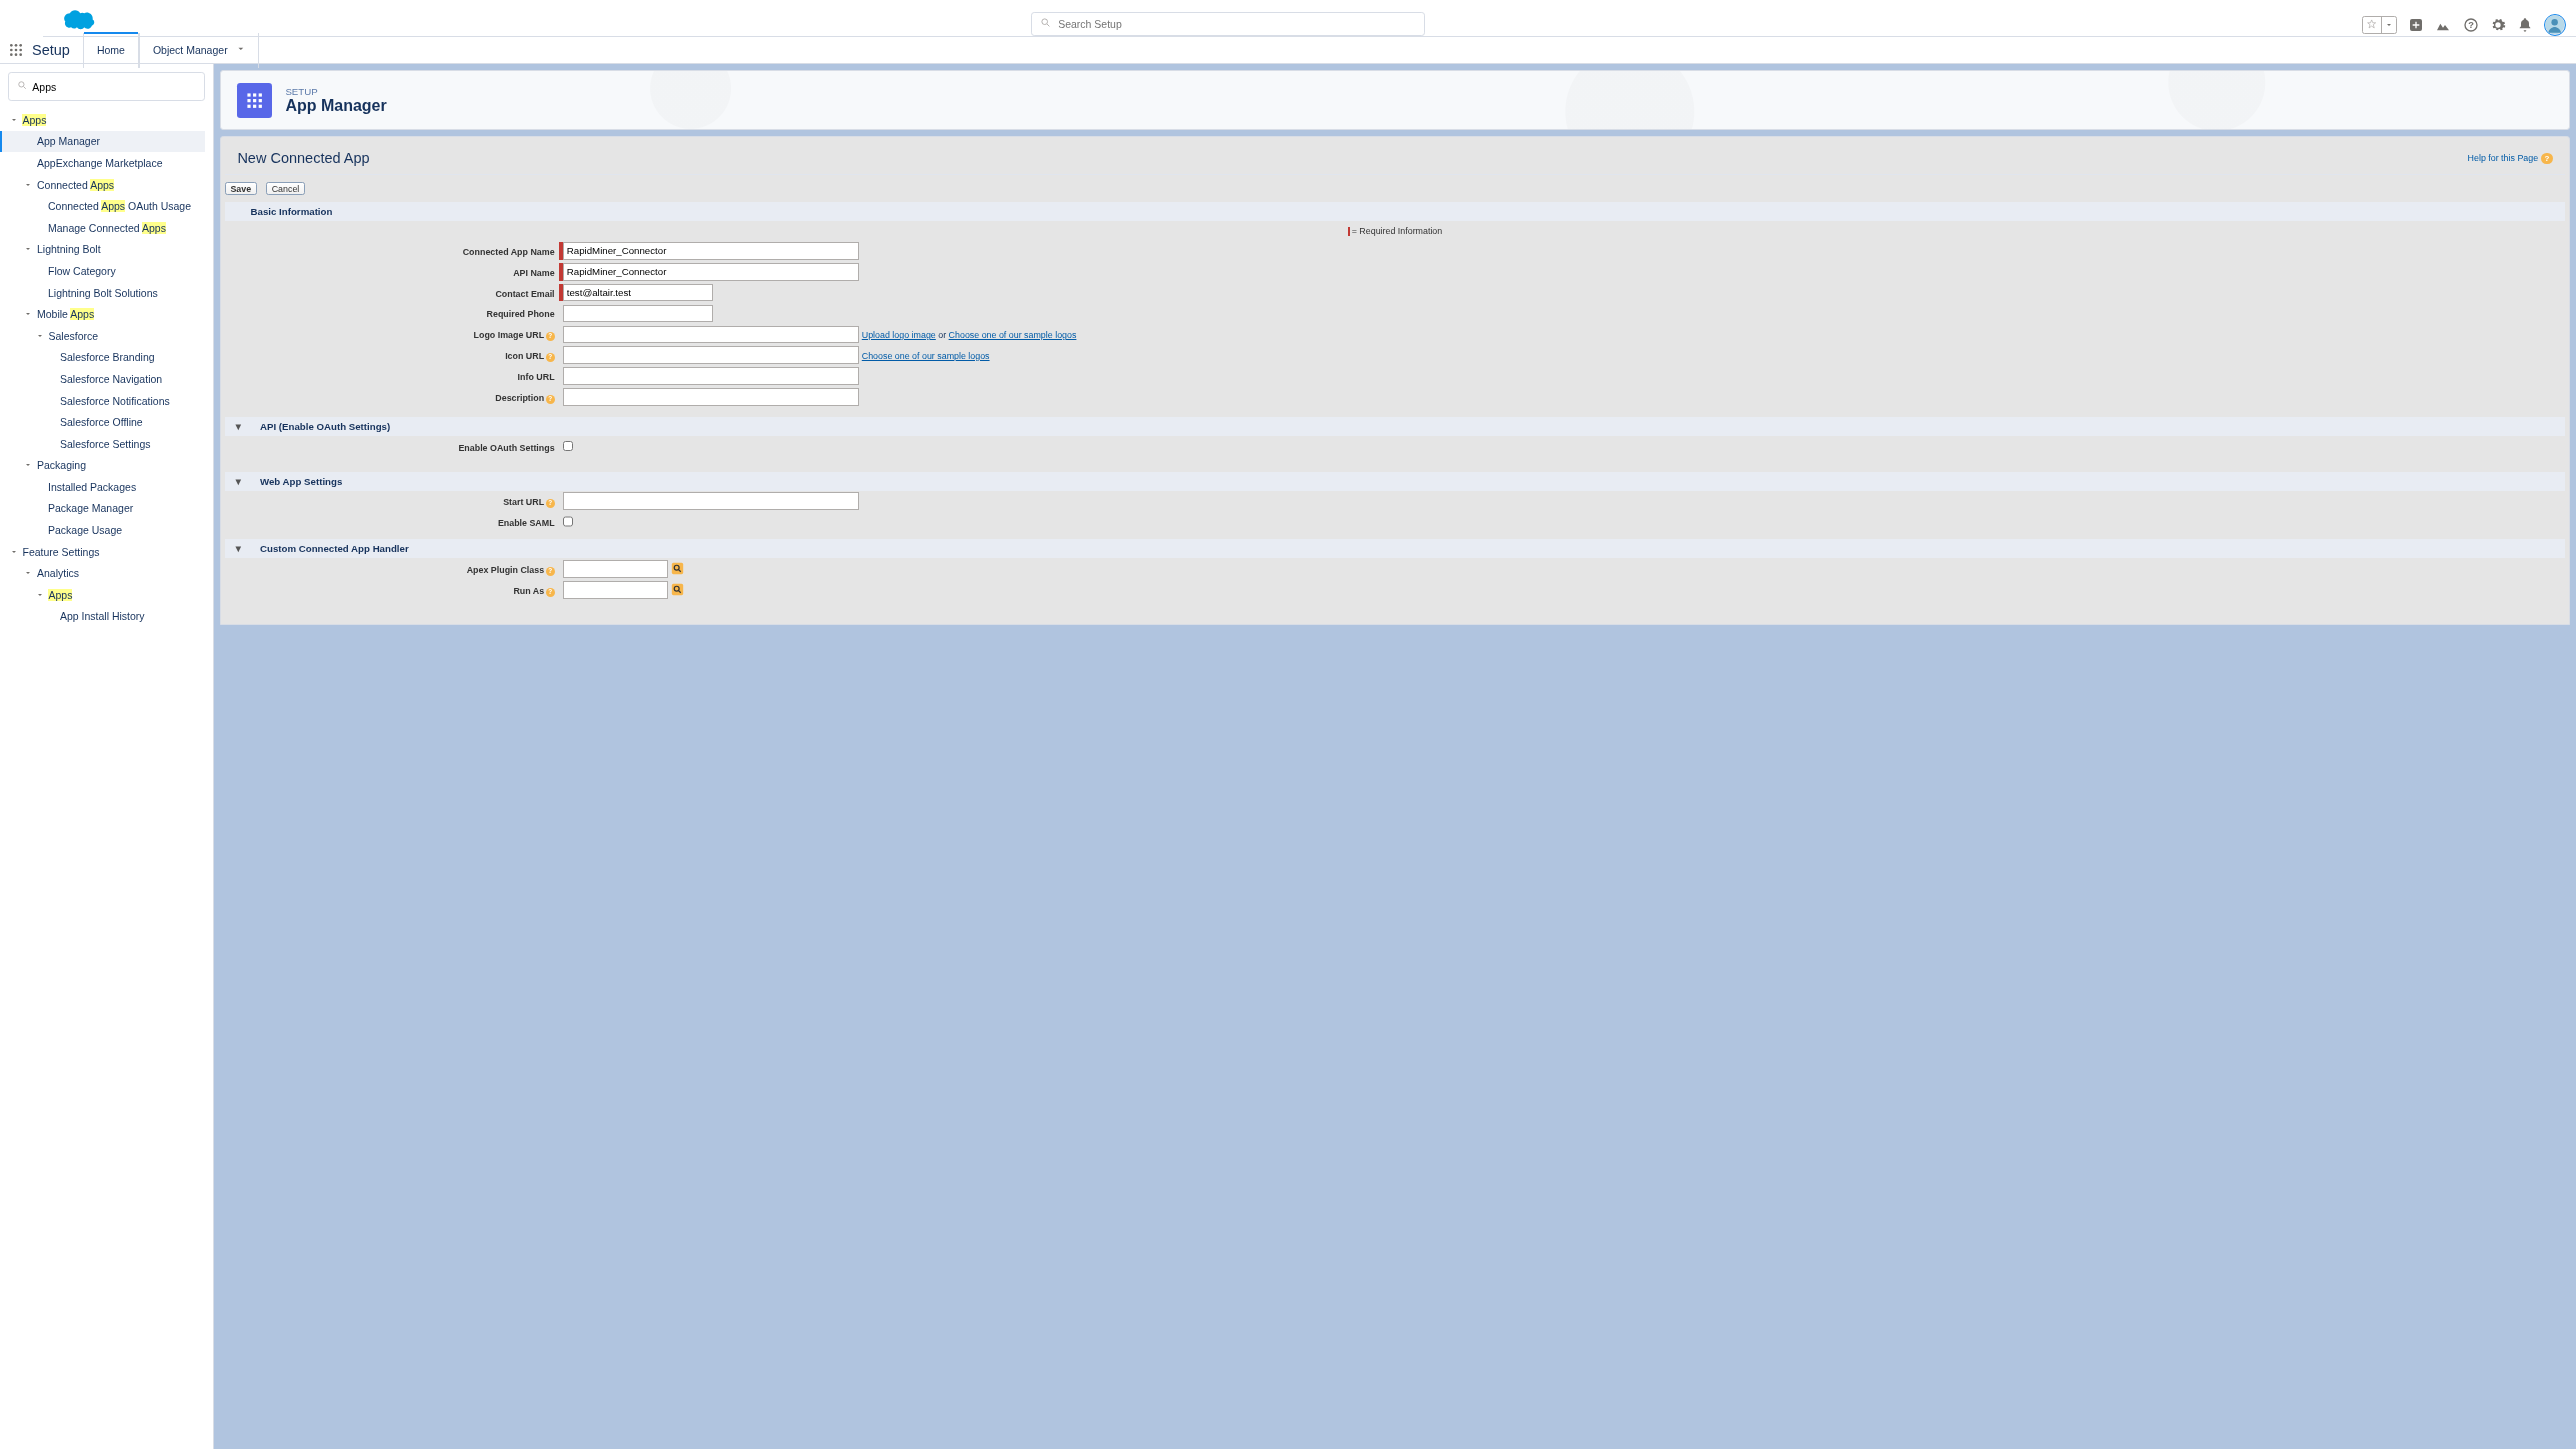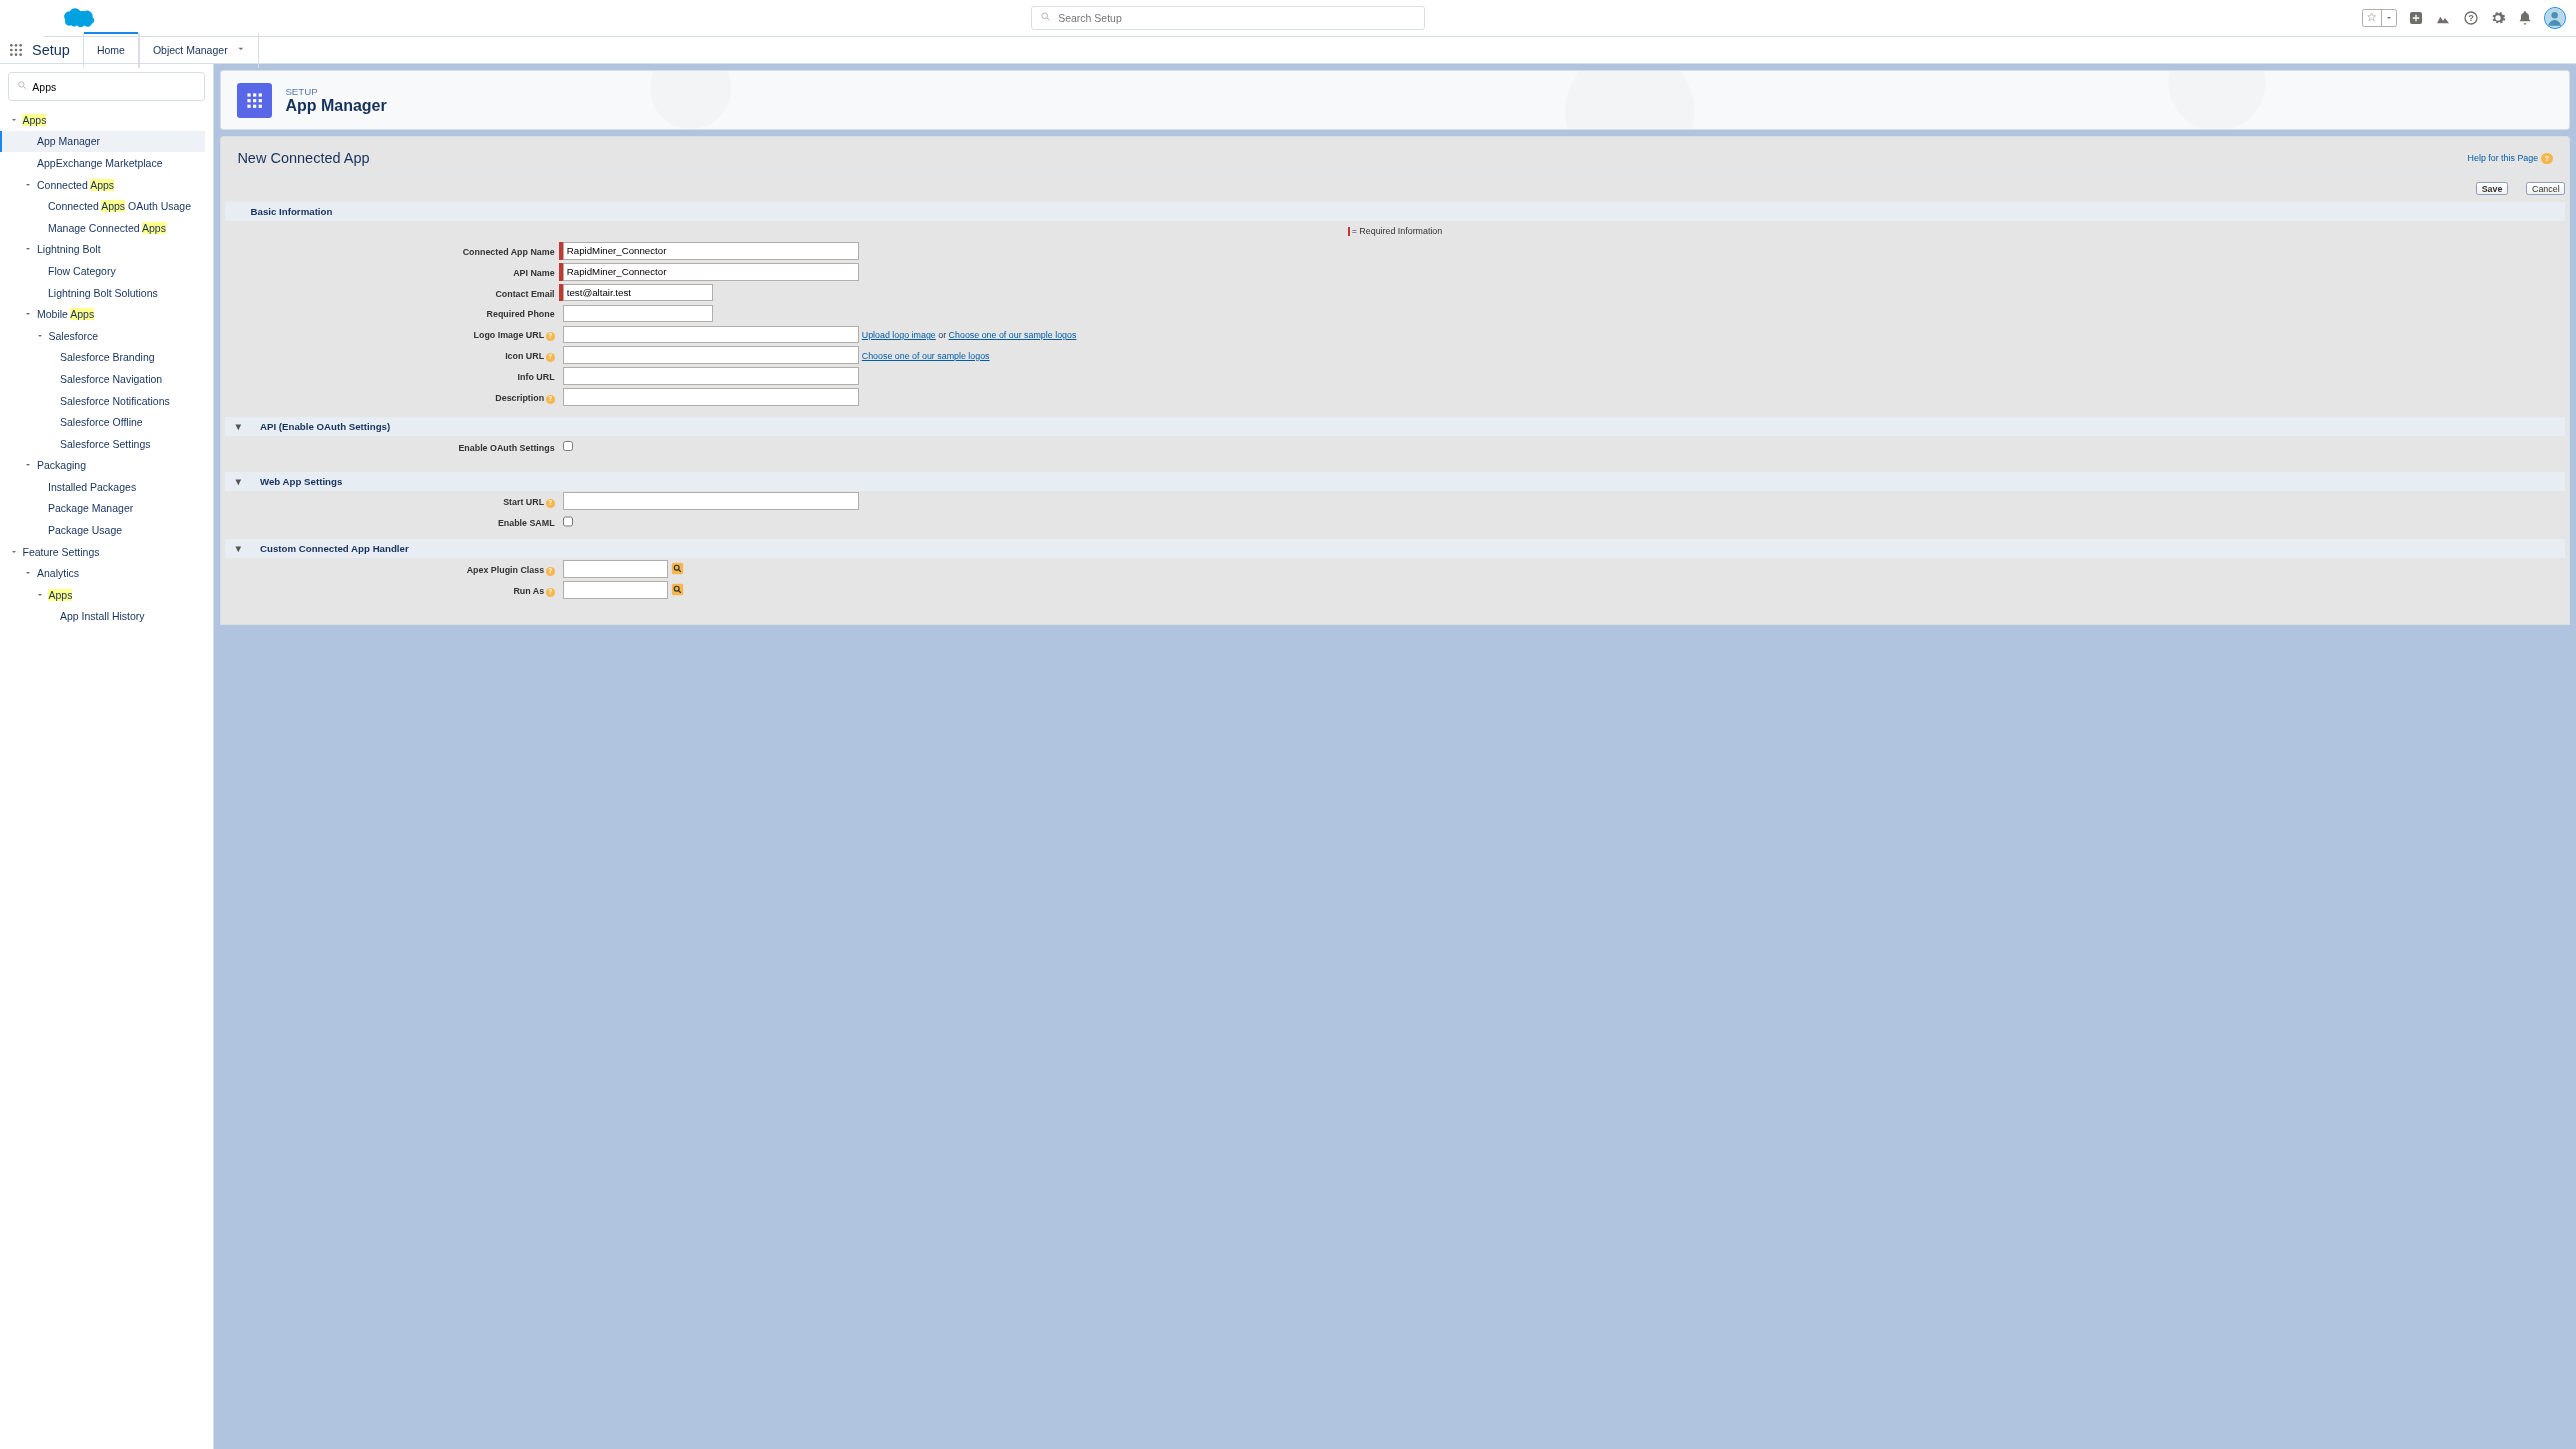--- a/index.html
+++ b/index.html
@@ -1,19 +1,19 @@
 <!DOCTYPE html>
 <html style="font-size:13px"><head>
 <meta charset="utf-8">
 <style>
 * { box-sizing: border-box; margin: 0; padding: 0; }
 body { font-family: -apple-system, BlinkMacSystemFont, "Segoe UI", Arial, sans-serif; background: #fff; color: #16325c; font-size: 10.5px; }
 
 
-.global-header { height: 37px; display: flex; align-items: center; border-bottom: 0.8px solid #d8dde6; padding: 0 9.7px; margin-left: 43px; }
+.global-header { height: 37px; display: flex; align-items: flex-end; border-bottom: 0.8px solid #d8dde6; padding: 0 9.7px; margin-left: 43px; }
 .cloud-logo svg { width: 42px; height: 29px; }
 .search-wrap { flex: 1; display: flex; justify-content: center; }
 .search-box { width: 394px; height: 24px; border: 0.8px solid #d8dde6; border-radius: 3.2px; display: flex; align-items: center; padding: 0 8px; color: #706e6b; }
 .search-box input { border: none; outline: none; flex: 1; font-size: 10.5px; color: #706e6b; margin-left: 6.4px; background: transparent; }
 .header-actions { display: flex; align-items: center; gap: 9.7px; }
 .header-icon { width: 17.7px; height: 17.7px; display: inline-flex; align-items: center; justify-content: center; color: #706e6b; }
 .header-icon svg { width: 16px; height: 16px; fill: #706e6b; }
 .star-box { border: 0.8px solid #b0adab; border-radius: 2.4px; display: inline-flex; height: 17.7px; }
 .star-box span { padding: 0 3.2px; display: inline-flex; align-items: center; }
 .star-box .chev { border-left: 0.8px solid #b0adab; }
@@ -55,21 +55,21 @@
 .banner-text { z-index: 1; }
 .banner-eyebrow { font-size: 9.7px; color: #5c7aaa; text-transform: uppercase; }
 .banner-title { font-size: 16px; font-weight: 700; color: #16325c; }
 
 .form-panel { background: #e5e5e5; margin-top: 6.4px; border-radius: 3.2px 3.2px 0 0; padding: 13px 0 24px 0; border: 0.8px solid #d8dde6; }
 .panel-head { display: flex; justify-content: space-between; align-items: center; padding: 0 16px 8px 16px; }
 .panel-title { font-size: 14.5px; color: #16325c; }
 .help-link { font-size: 8.9px; color: #015ba7; display: flex; align-items: center; gap: 3.2px; }
 .help-link .q { width: 11.3px; height: 11.3px; border-radius: 50%; background: #f7b64b; color: #fff; display: inline-flex; align-items: center; justify-content: center; font-size: 8px; font-weight: bold; }
 
-.btn-row { display: flex; justify-content: flex-end; gap: 18px; padding: 1.6px 0; }
+.btn-row { display: flex; justify-content: flex-start; gap: 9px; padding: 1.6px 0; }
 .btn-row-wrap { border-top: 0.8px solid #e0e5ee; margin: 0 3.2px; padding: 4.8px 0; }
 .classic-btn { font-size: 8.9px; padding: 0.8px 4.8px; border: 0.8px solid #8a9fb8; border-radius: 2.4px; background: linear-gradient(#fff, #f0f0f0); color: #333; cursor: pointer; }
 .classic-btn.primary { font-weight: bold; }
 
 .section-head { background: #e8ecf3; color: #16325c; font-weight: bold; font-size: 9.7px; padding: 4px 26px; margin: 0 3.2px; }
 .section-head.collapsible { display: flex; align-items: center; padding-left: 6.4px; }
 .section-head.collapsible .tri { width: 14.5px; text-align: center; font-size: 9.7px; color: #555; }
 .section-head.collapsible .label { margin-left: 14.5px; }
 
 .req-note { text-align: center; font-size: 8.9px; color: #333; padding: 4.8px 17.7px; }

